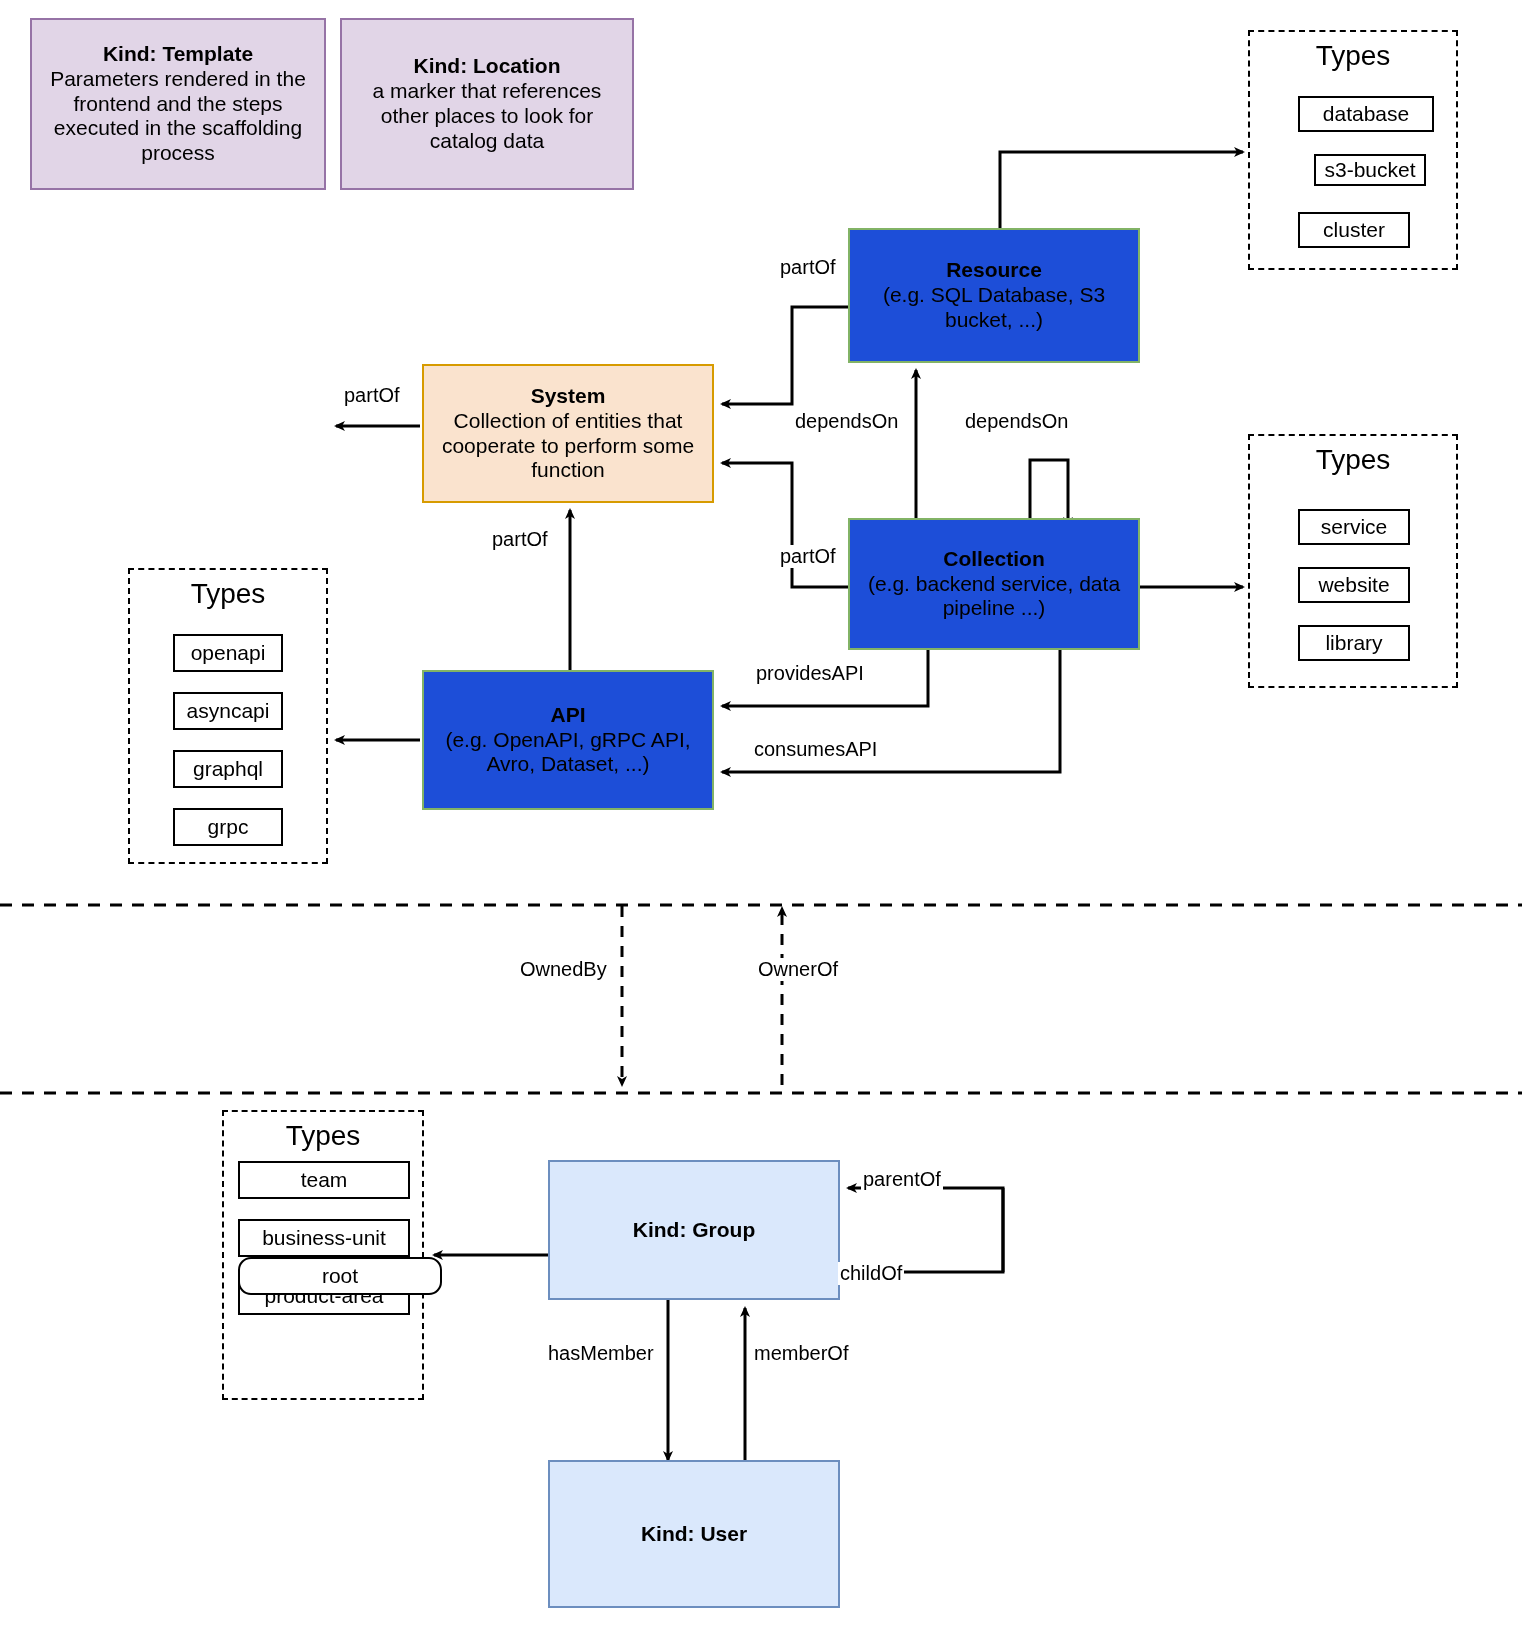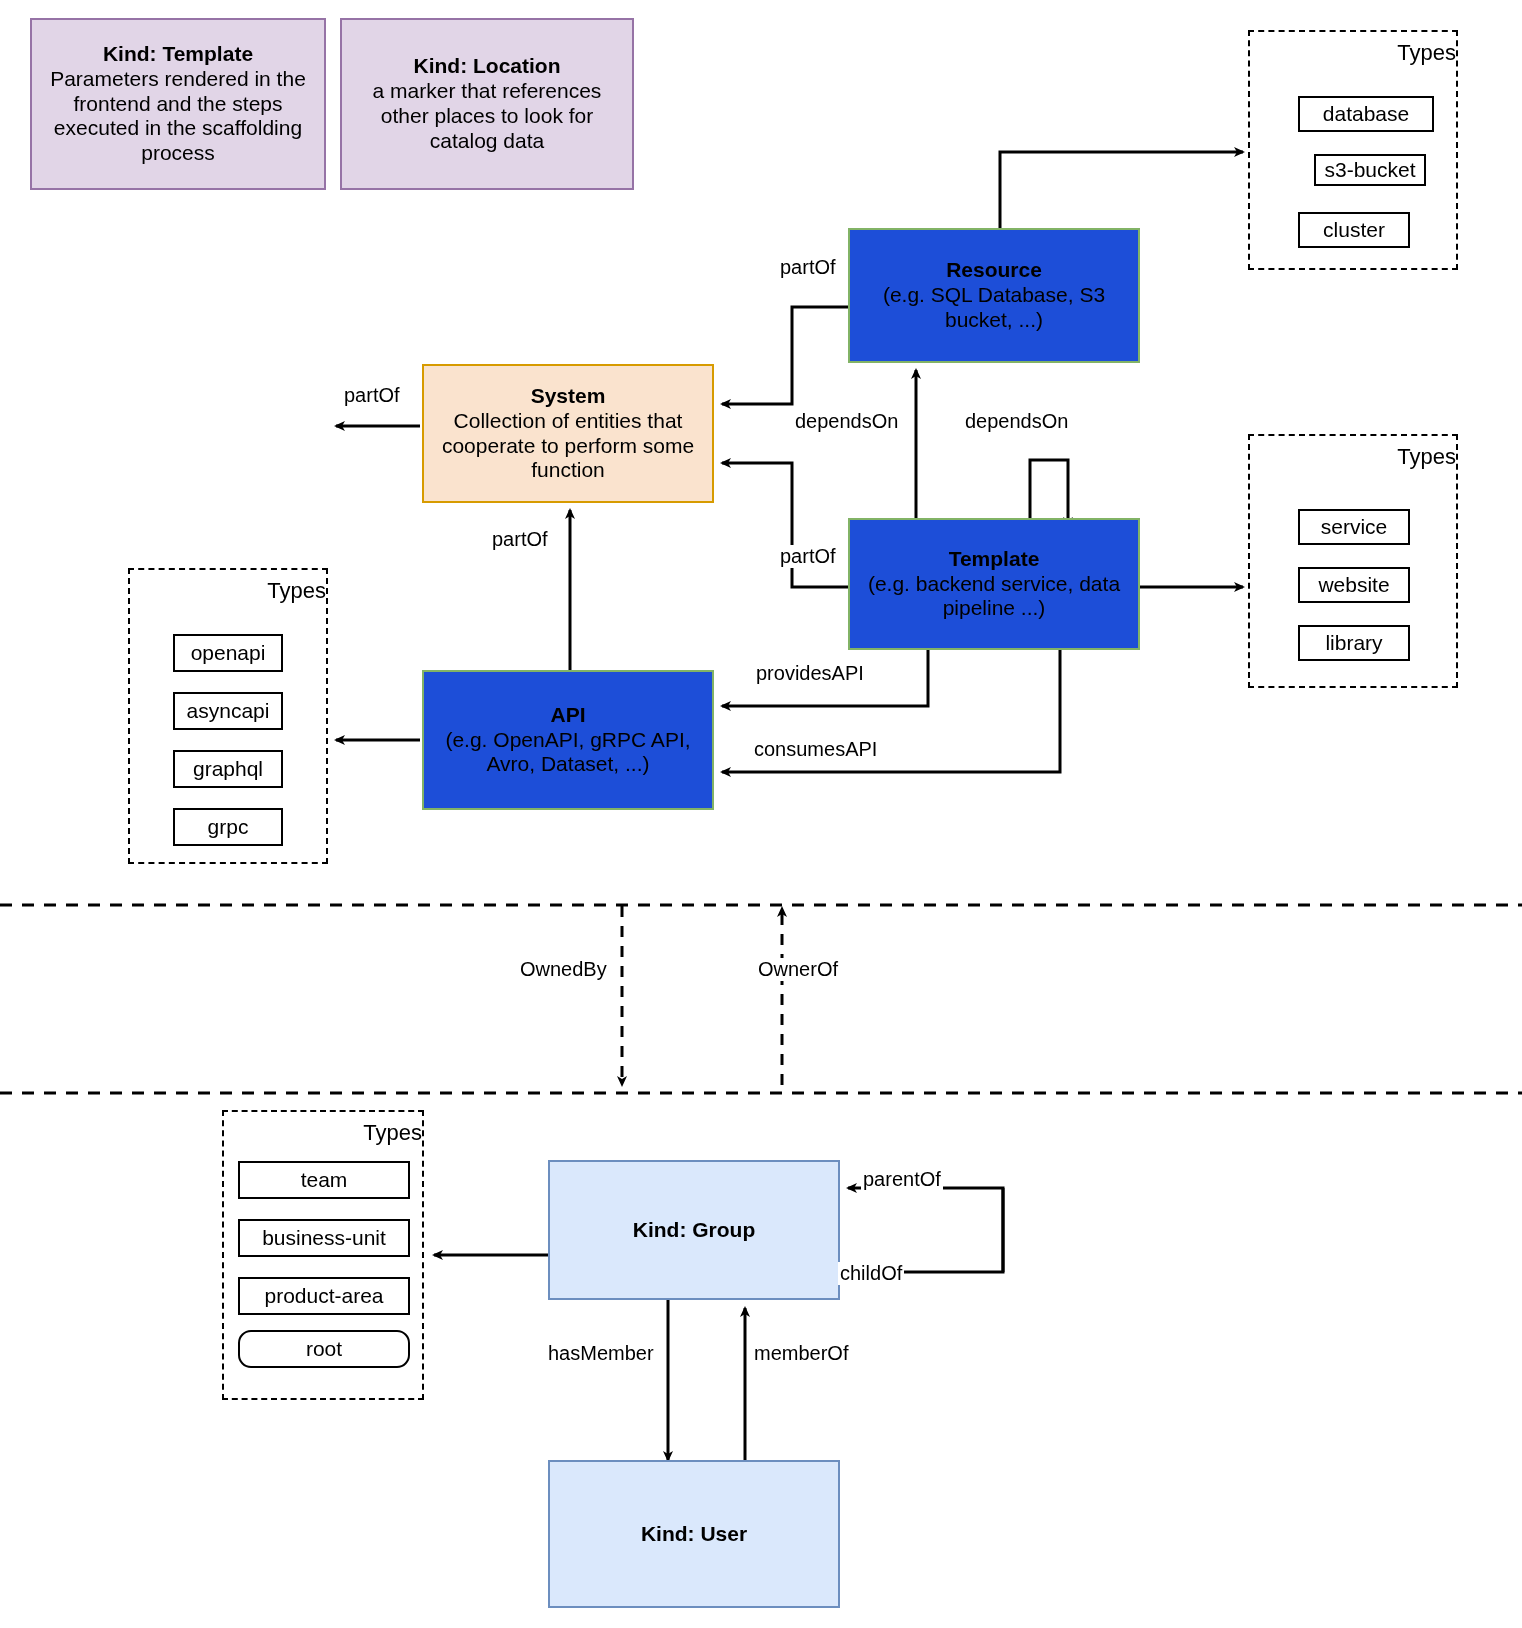--- a/index.html
+++ b/index.html
@@ -9,21 +9,21 @@
   svg.edges{position:absolute;left:0;top:0;width:1522px;height:1628px;pointer-events:none;}
   .node{position:absolute;box-sizing:border-box;display:flex;flex-direction:column;
         align-items:center;justify-content:center;text-align:center;
         line-height:1.18;font-size:21px;}
   .node .ttl{font-weight:bold;}
   .purple{background:#e1d5e7;border:2px solid #9673a6;}
   .orange{background:#fae3ce;border:2px solid #d79b00;}
   .green{background:#1d4ed8;border:2px solid #82b366;}
   .blue{background:#dae8fc;border:2px solid #6c8ebf;}
   .typesbox{position:absolute;box-sizing:border-box;border:2px dashed #000;background:transparent;}
-  .typesbox .tlabel{position:absolute;left:0;right:0;top:8px;text-align:right;font-size:22px;}
+  .typesbox .tlabel{position:absolute;left:0;right:0;top:8px;text-align:center;font-size:28px;}
   .chip{position:absolute;box-sizing:border-box;border:2px solid #000;background:#fff;
         display:flex;align-items:center;justify-content:center;font-size:21px;}
   .elabel{position:absolute;font-size:20px;white-space:nowrap;background:#fff;padding:0 2px;}
 </style>
 </head>
 <body>
 
 <div id="stage">
 
   <svg class="edges" viewBox="0 0 1522 1628">
@@ -119,21 +119,21 @@
     <span>service</span>
   </div>
   <div class="chip" style="left:1298px;top:567px;width:112px;height:36px;">
     <span>website</span>
   </div>
   <div class="chip" style="left:1298px;top:625px;width:112px;height:36px;">
     <span>library</span>
   </div>
 
   <div class="node green" style="left:848px;top:518px;width:292px;height:132px;padding:4px 8px;">
-    <div class="ttl">Template</div>
+    <div class="ttl">Collection</div>
     <div>(e.g. backend service, data pipeline ...)</div>
   </div>
 
   <div class="typesbox" style="left:128px;top:568px;width:200px;height:296px;">
     <div class="tlabel">Types</div>
   </div>
   <div class="chip" style="left:173px;top:634px;width:110px;height:38px;">
     <span>openapi</span>
   </div>
   <div class="chip" style="left:173px;top:692px;width:110px;height:38px;">
@@ -156,21 +156,21 @@
   </div>
   <div class="chip" style="left:238px;top:1161px;width:172px;height:38px;">
     <span>team</span>
   </div>
   <div class="chip" style="left:238px;top:1219px;width:172px;height:38px;">
     <span>business-unit</span>
   </div>
   <div class="chip" style="left:238px;top:1277px;width:172px;height:38px;">
     <span>product-area</span>
   </div>
-  <div class="chip" style="left:238px;top:1330px;width:172px;height:38px;border-radius:13px;">
+  <div class="chip" style="left:238px;top:1257px;width:204px;height:38px;border-radius:13px;">
     <span>root</span>
   </div>
 
   <div class="node blue" style="left:548px;top:1160px;width:292px;height:140px;text-align:right;">
     <div class="ttl">Kind: Group</div>
   </div>
 
   <div class="node blue" style="left:548px;top:1460px;width:292px;height:148px;">
     <div class="ttl">Kind: User</div>
   </div>

